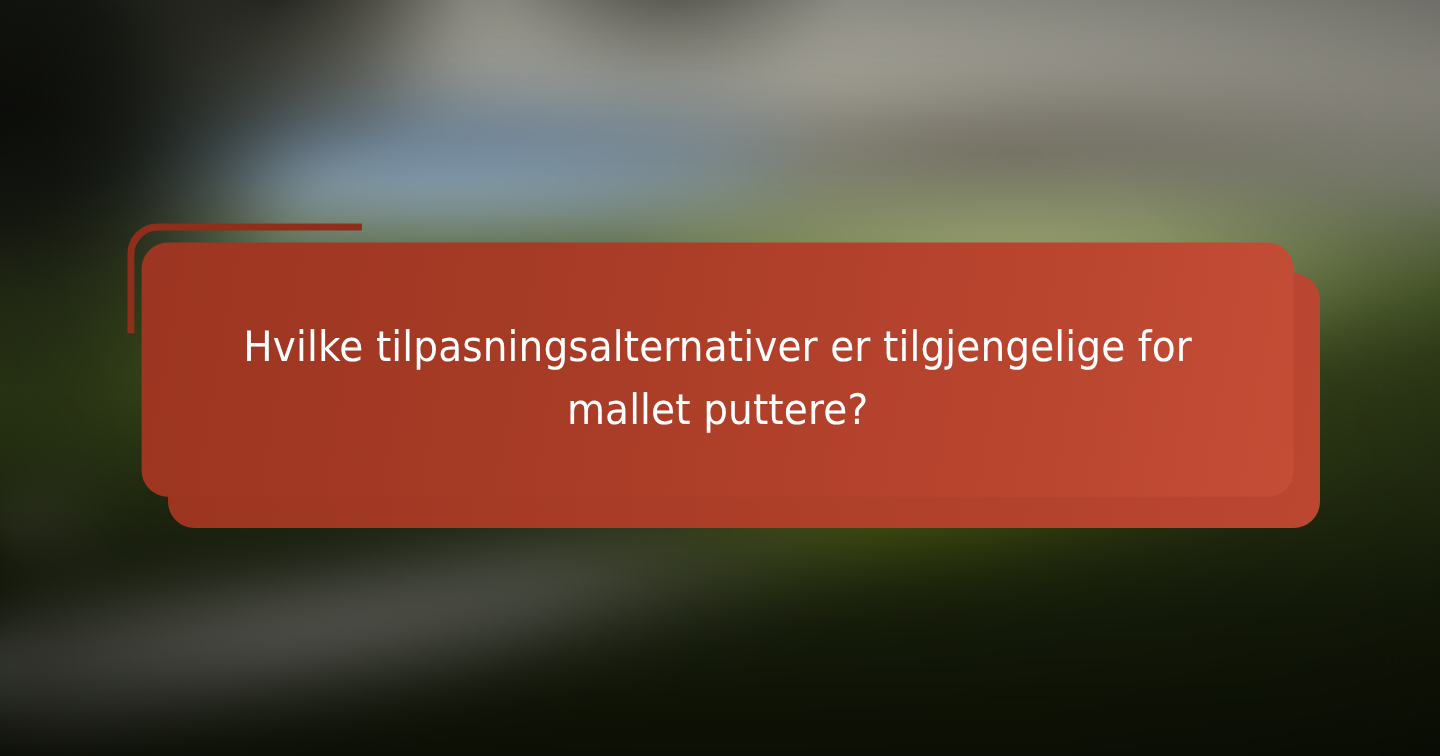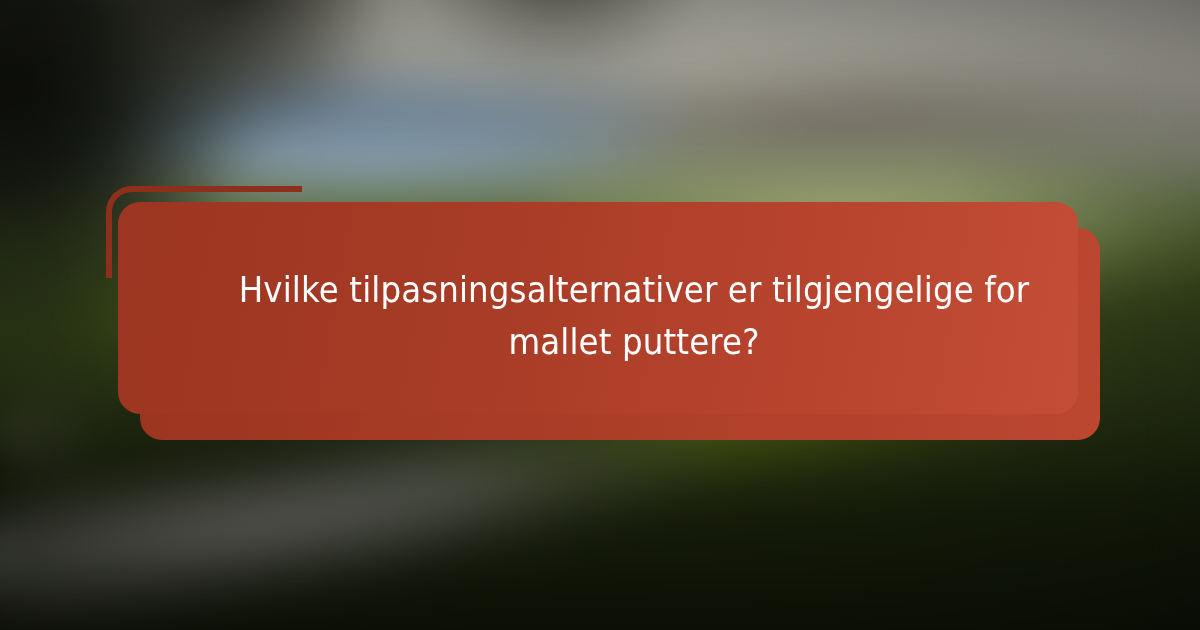--- a/index.html
+++ b/index.html
@@ -282,21 +282,20 @@
   .card-text {
     position: absolute;
     left: 118px;
     top: 202px;
     width: 960px;
     height: 230px;
     display: flex;
     align-items: center;
     padding: 0 28px;
     box-sizing: border-box;
-    margin-left: 36px;
   }
 
   .question {
     margin: 0;
     width: 100%;
     text-align: center;
     color: #ffffff;
     font-family: "DejaVu Sans", sans-serif;
     font-size: 35px;
     font-weight: 400;

